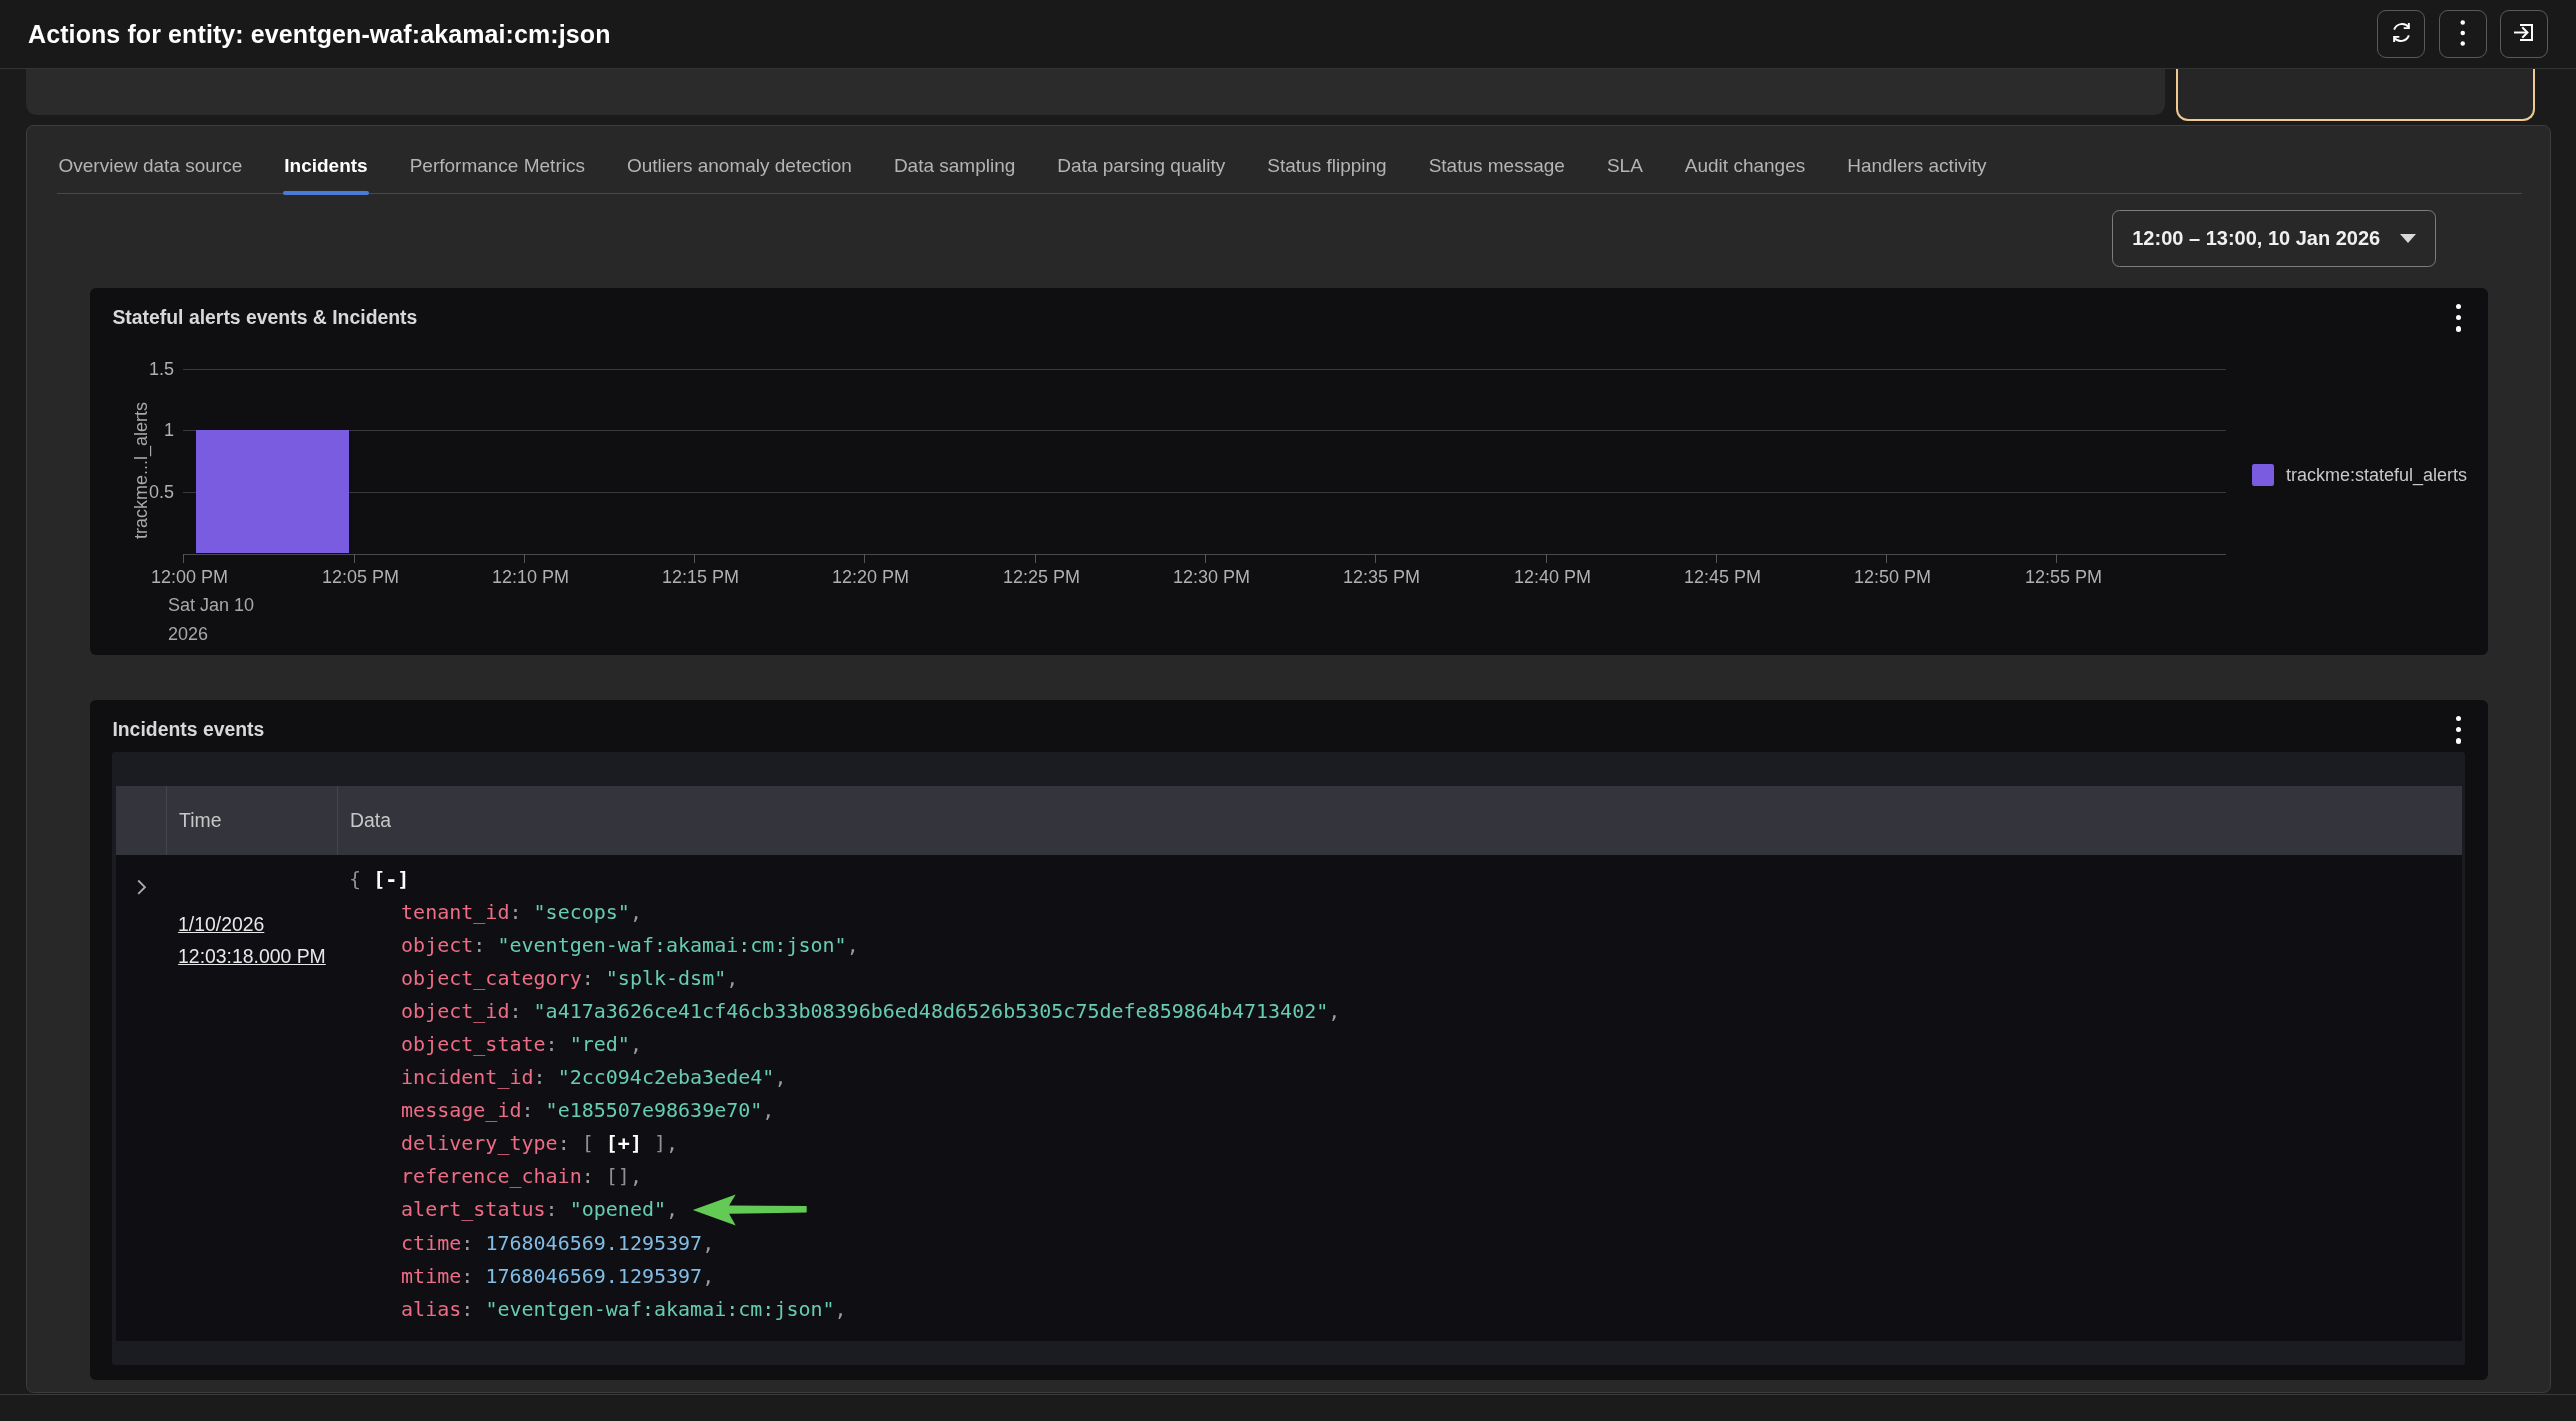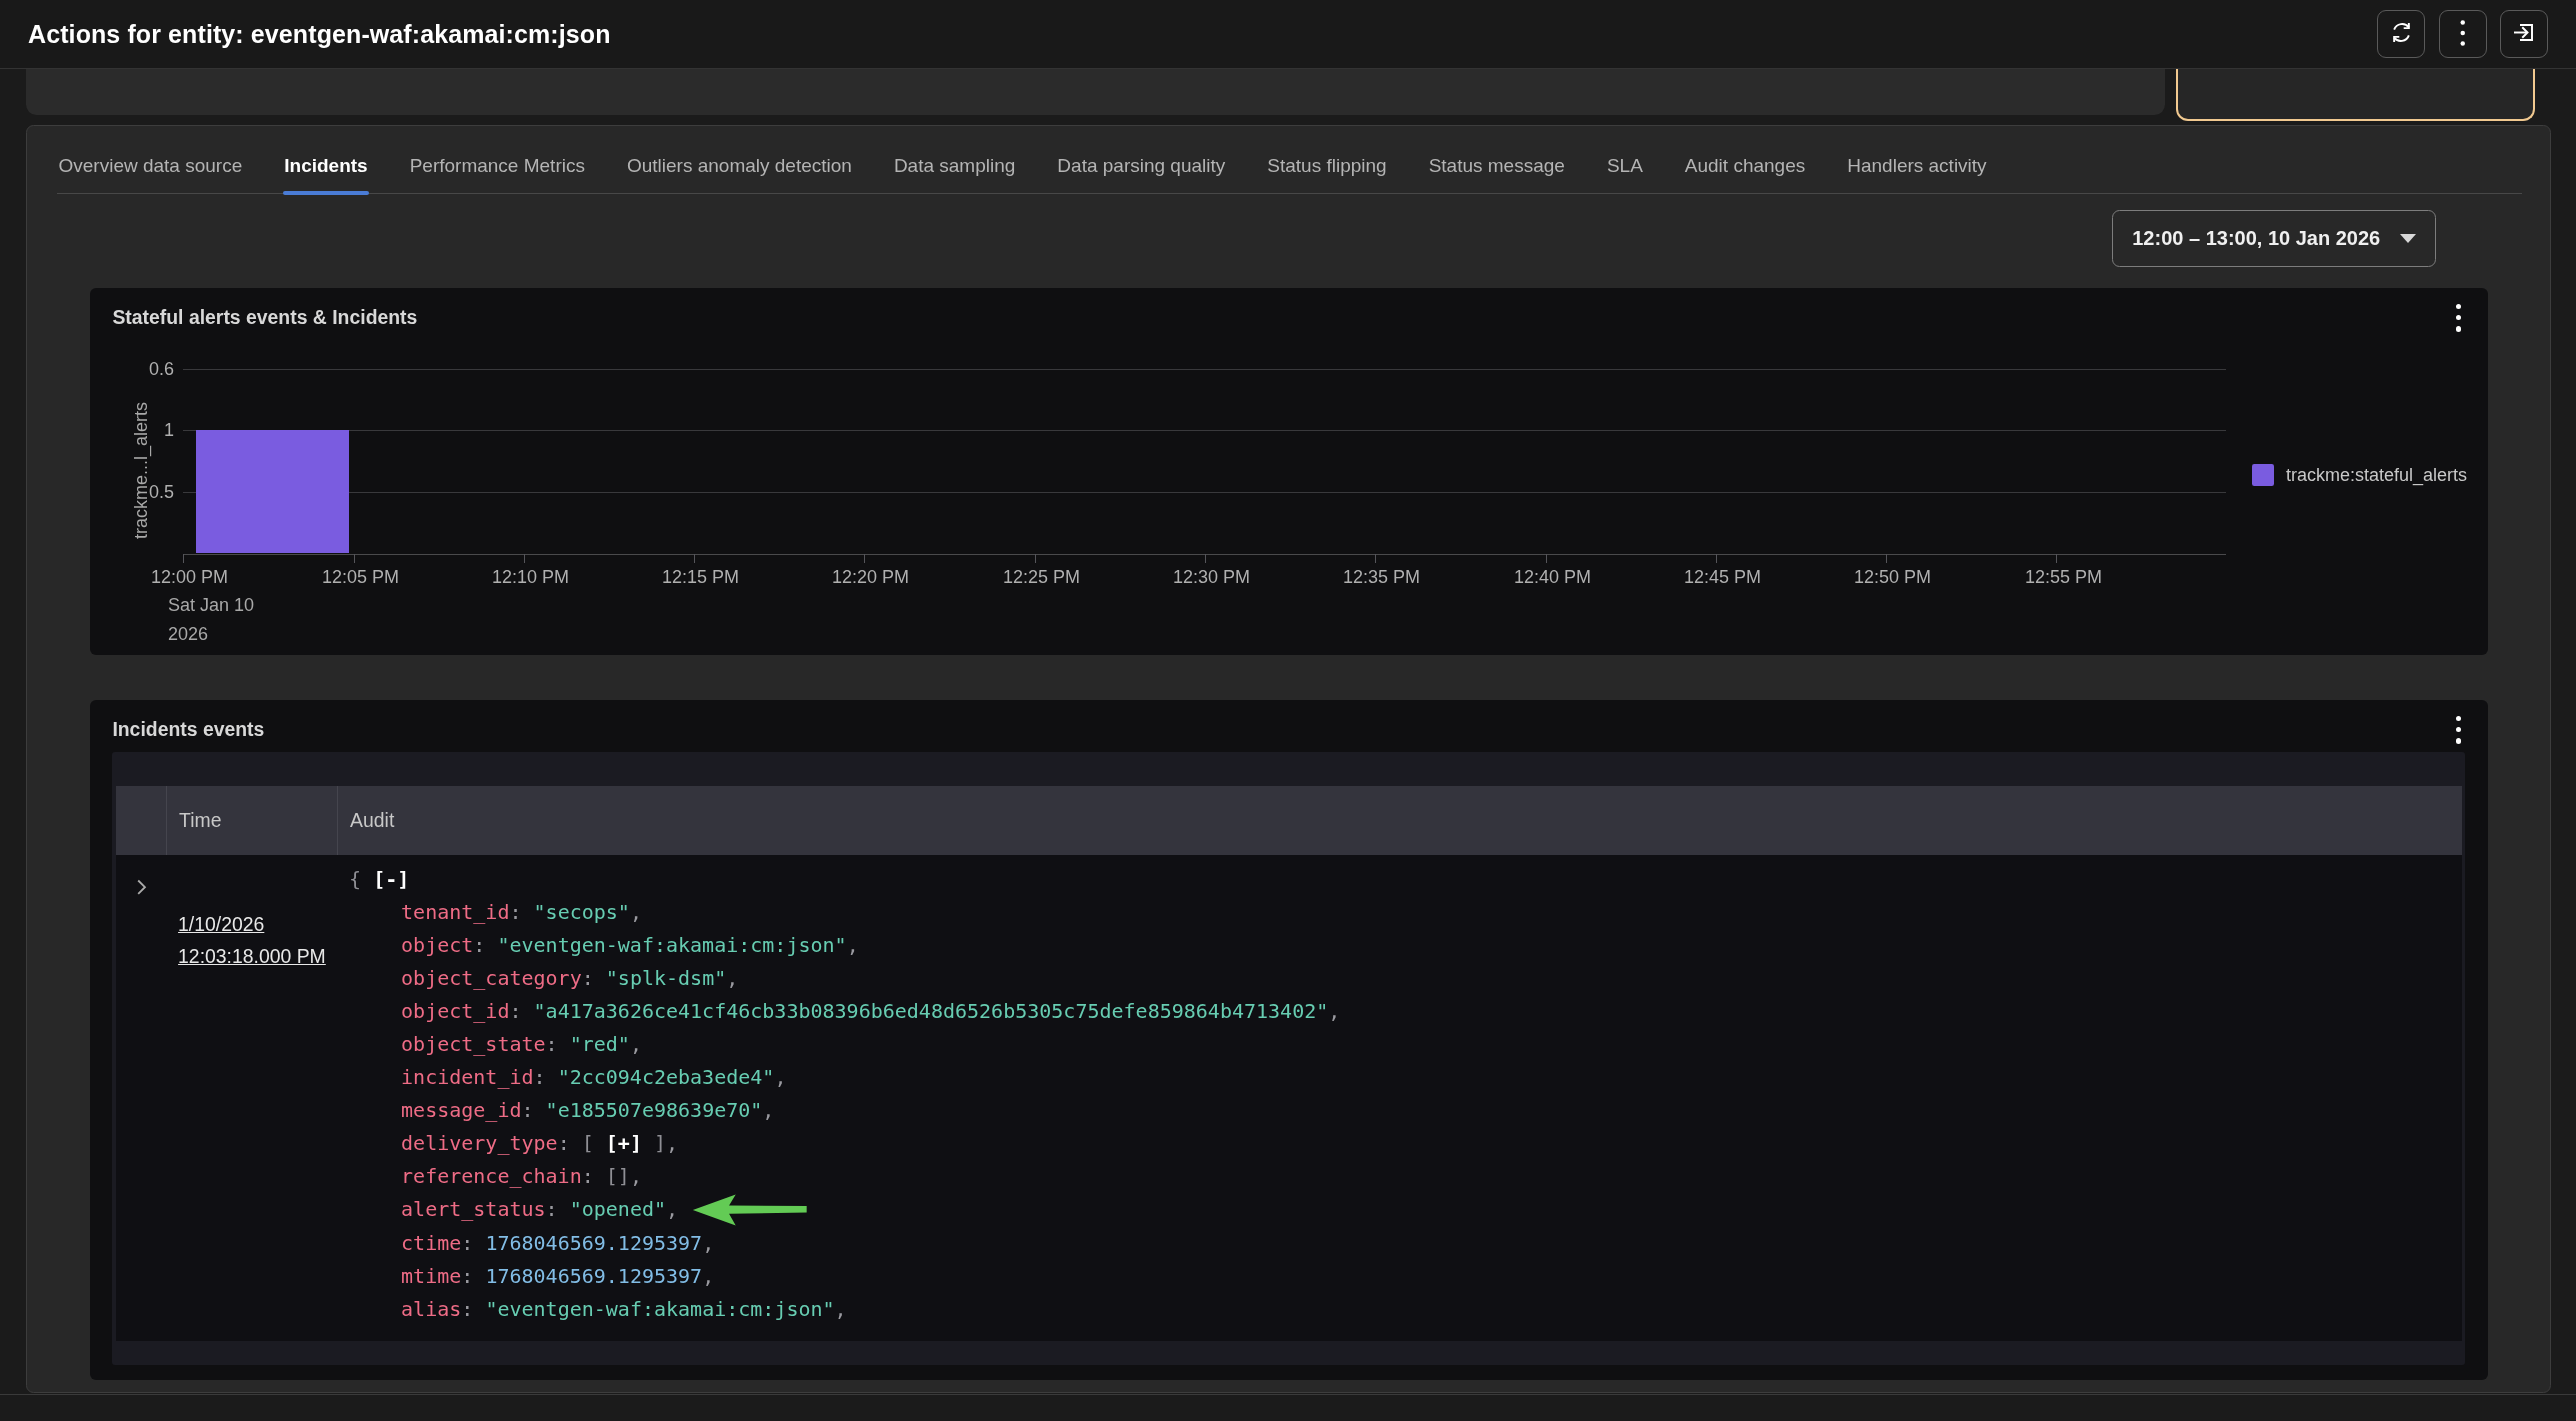--- a/index.html
+++ b/index.html
@@ -145,21 +145,21 @@
         <i></i>
       </div>
 
     <div class="y-axis-title">trackme...l_alerts</div>
     <div id="chart-area">
         <div class="gridline" style="left: 93px; top: 204px; width: 2043px;"></div>
         <div class="y-tick" style="left: 17px; top: 204px;">0.5</div>
         <div class="gridline" style="left: 93px; top: 142px; width: 2043px;"></div>
         <div class="y-tick" style="left: 17px; top: 142px;">1</div>
         <div class="gridline" style="left: 93px; top: 81px; width: 2043px;"></div>
-        <div class="y-tick" style="left: 17px; top: 81px;">0.6</div>
+        <div class="y-tick" style="left: 17px; top: 81px;">1.5</div>
         <div class="axis-line" style="left: 93px; top: 266px; width: 2043px;"></div>
         <div class="tick-mark" style="left: 93px; top: 266px;"></div>
         <div class="x-label" style="left: 78px; top: 279px;">12:00 PM</div>
         <div class="x-sublabel" style="left: 78px; top: 307px;">Sat Jan 10</div>
         <div class="x-sublabel" style="left: 78px; top: 336px;">2026</div>
         <div class="tick-mark" style="left: 264px; top: 266px;"></div>
         <div class="x-label" style="left: 249px; top: 279px;">12:05 PM</div>
         <div class="tick-mark" style="left: 434px; top: 266px;"></div>
         <div class="x-label" style="left: 419px; top: 279px;">12:10 PM</div>
         <div class="tick-mark" style="left: 604px; top: 266px;"></div>
@@ -197,21 +197,21 @@
         <i></i>
       </div>
 
     <div class="table-wrap">
       <div class="thead">
         <div class="th th-expander"></div>
         <div class="th th-time">
             <span>Time</span>
           </div>
         <div class="th th-event">
-            <span>Audit</span>
+            <span>Data</span>
           </div>
       </div>
       <div class="trow">
         <div class="cell-expander">
           <span class="expander">
             <svg width="22.4" height="22.4" viewBox="0 0 30 30">
                 <path d="M11 6 l9 9 l-9 9"></path>
               </svg>
           </span>
         </div>

